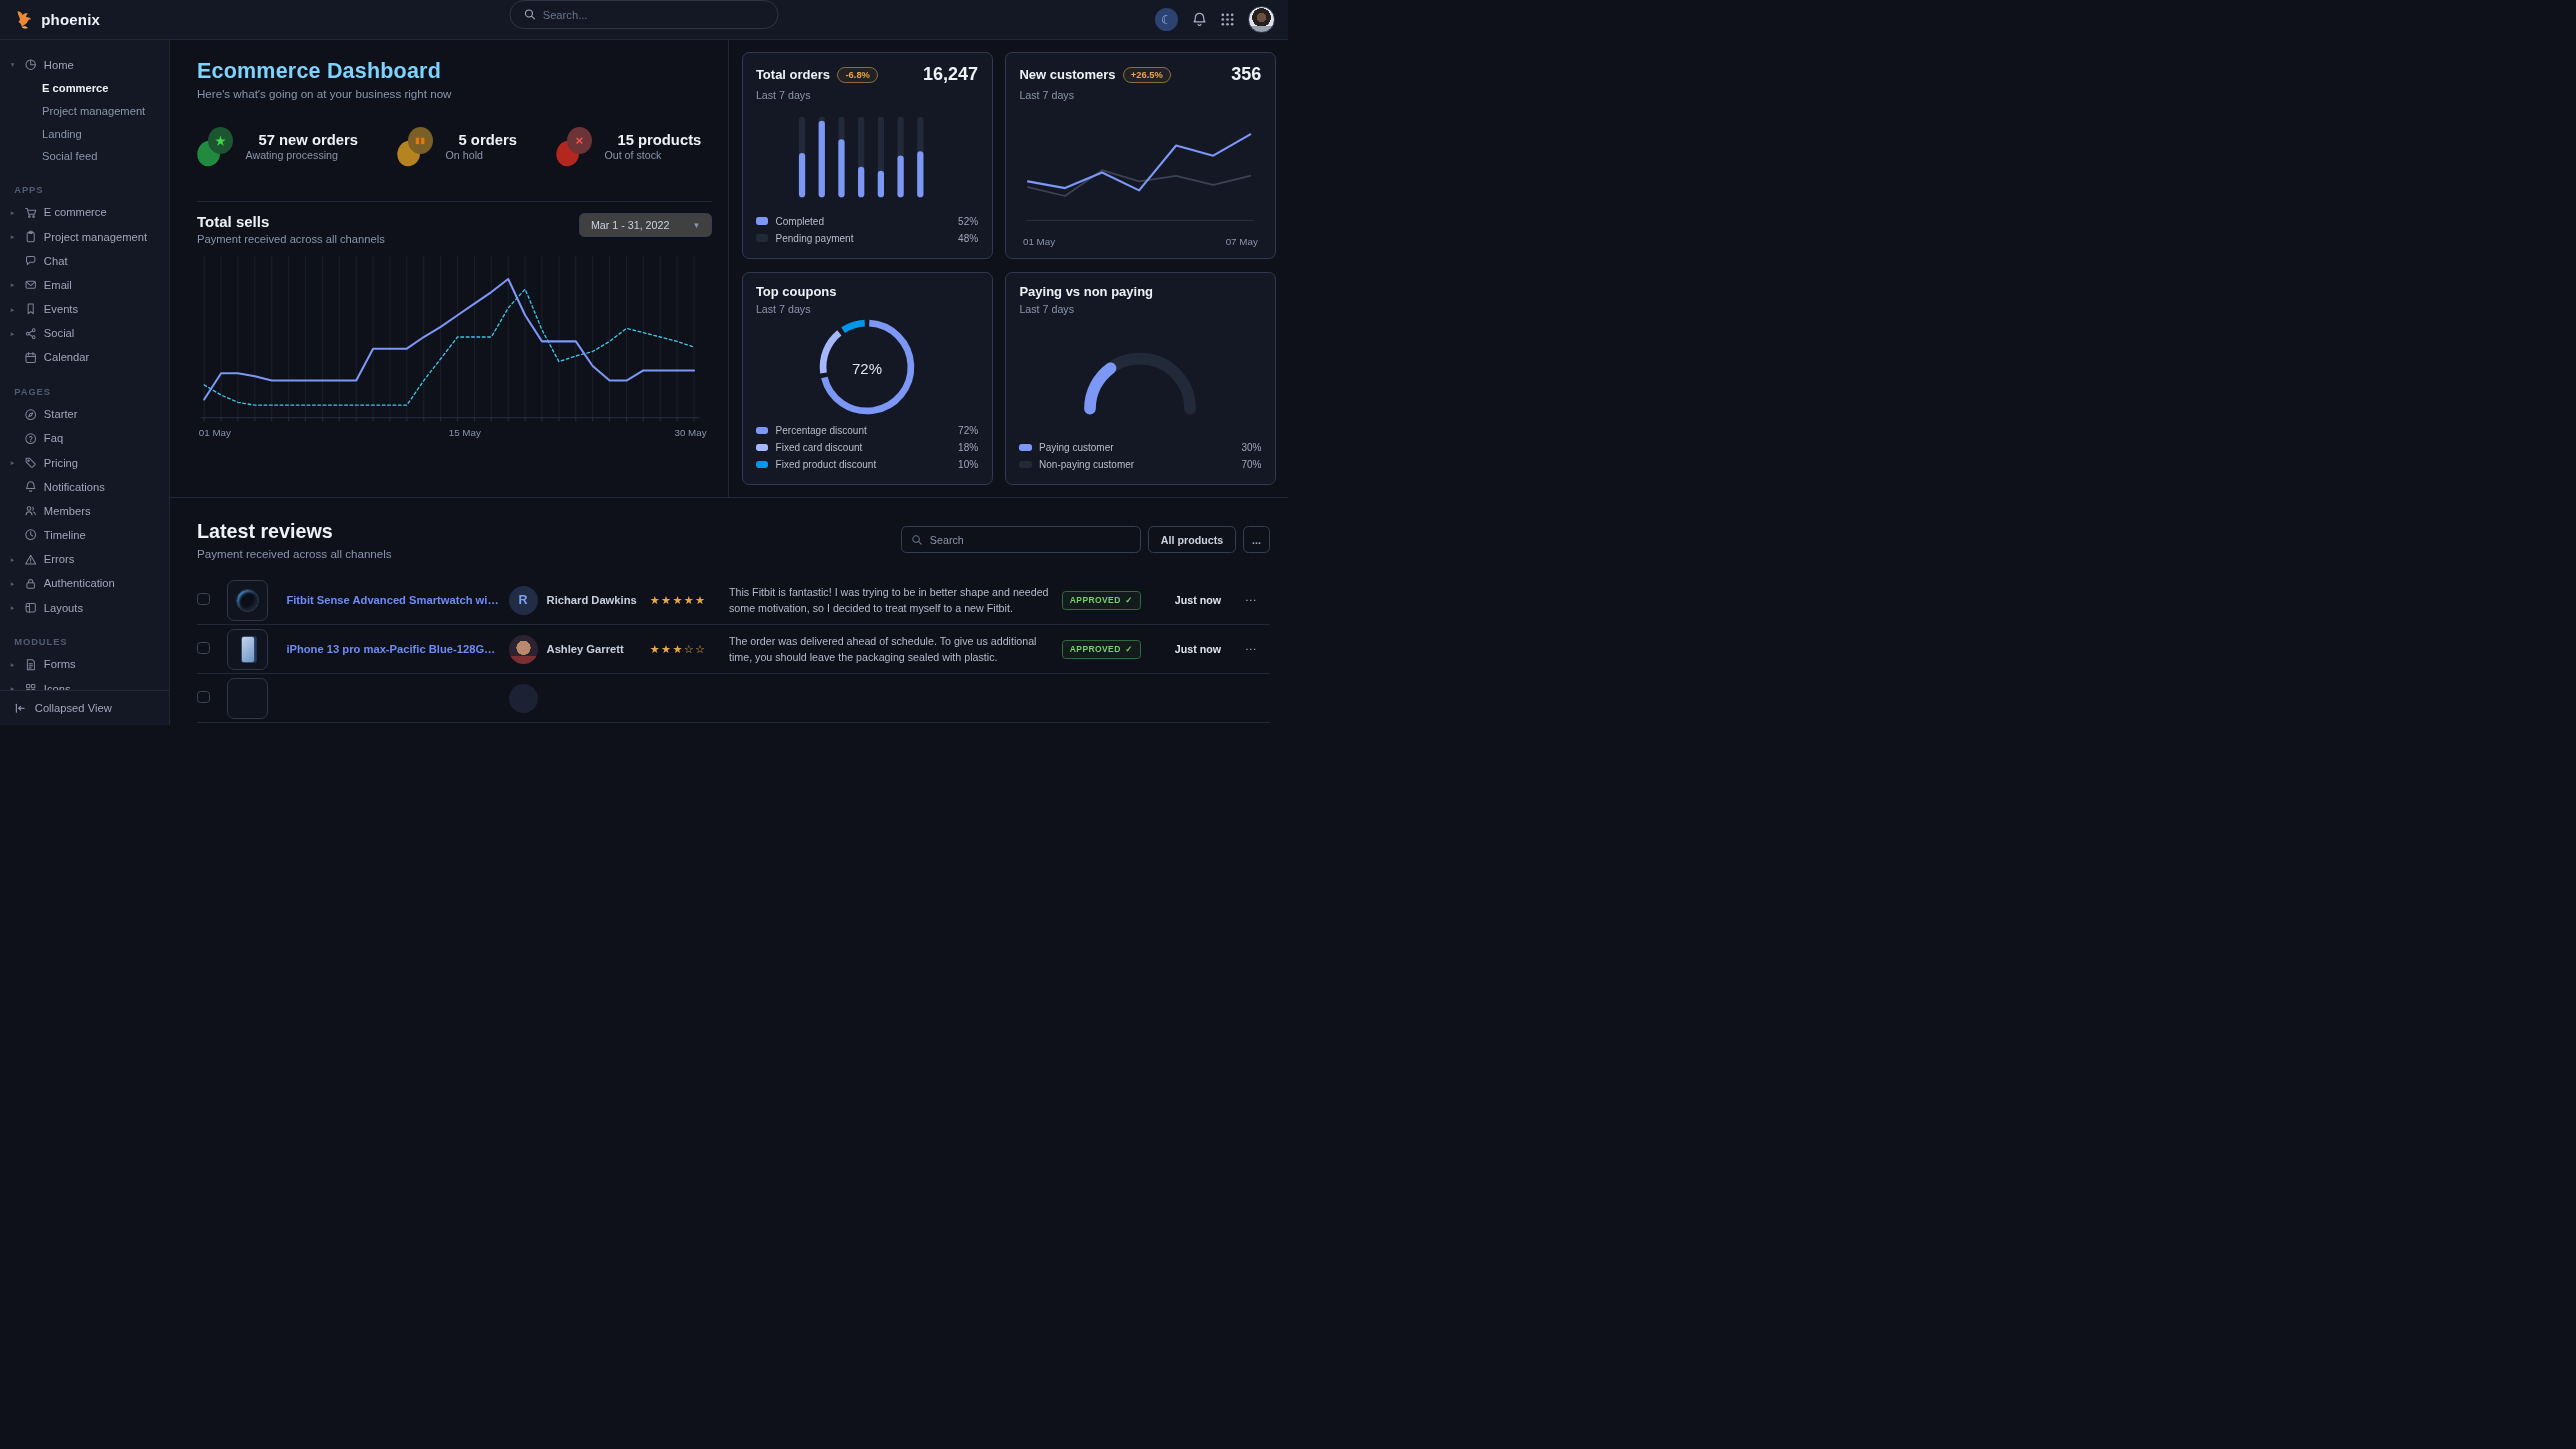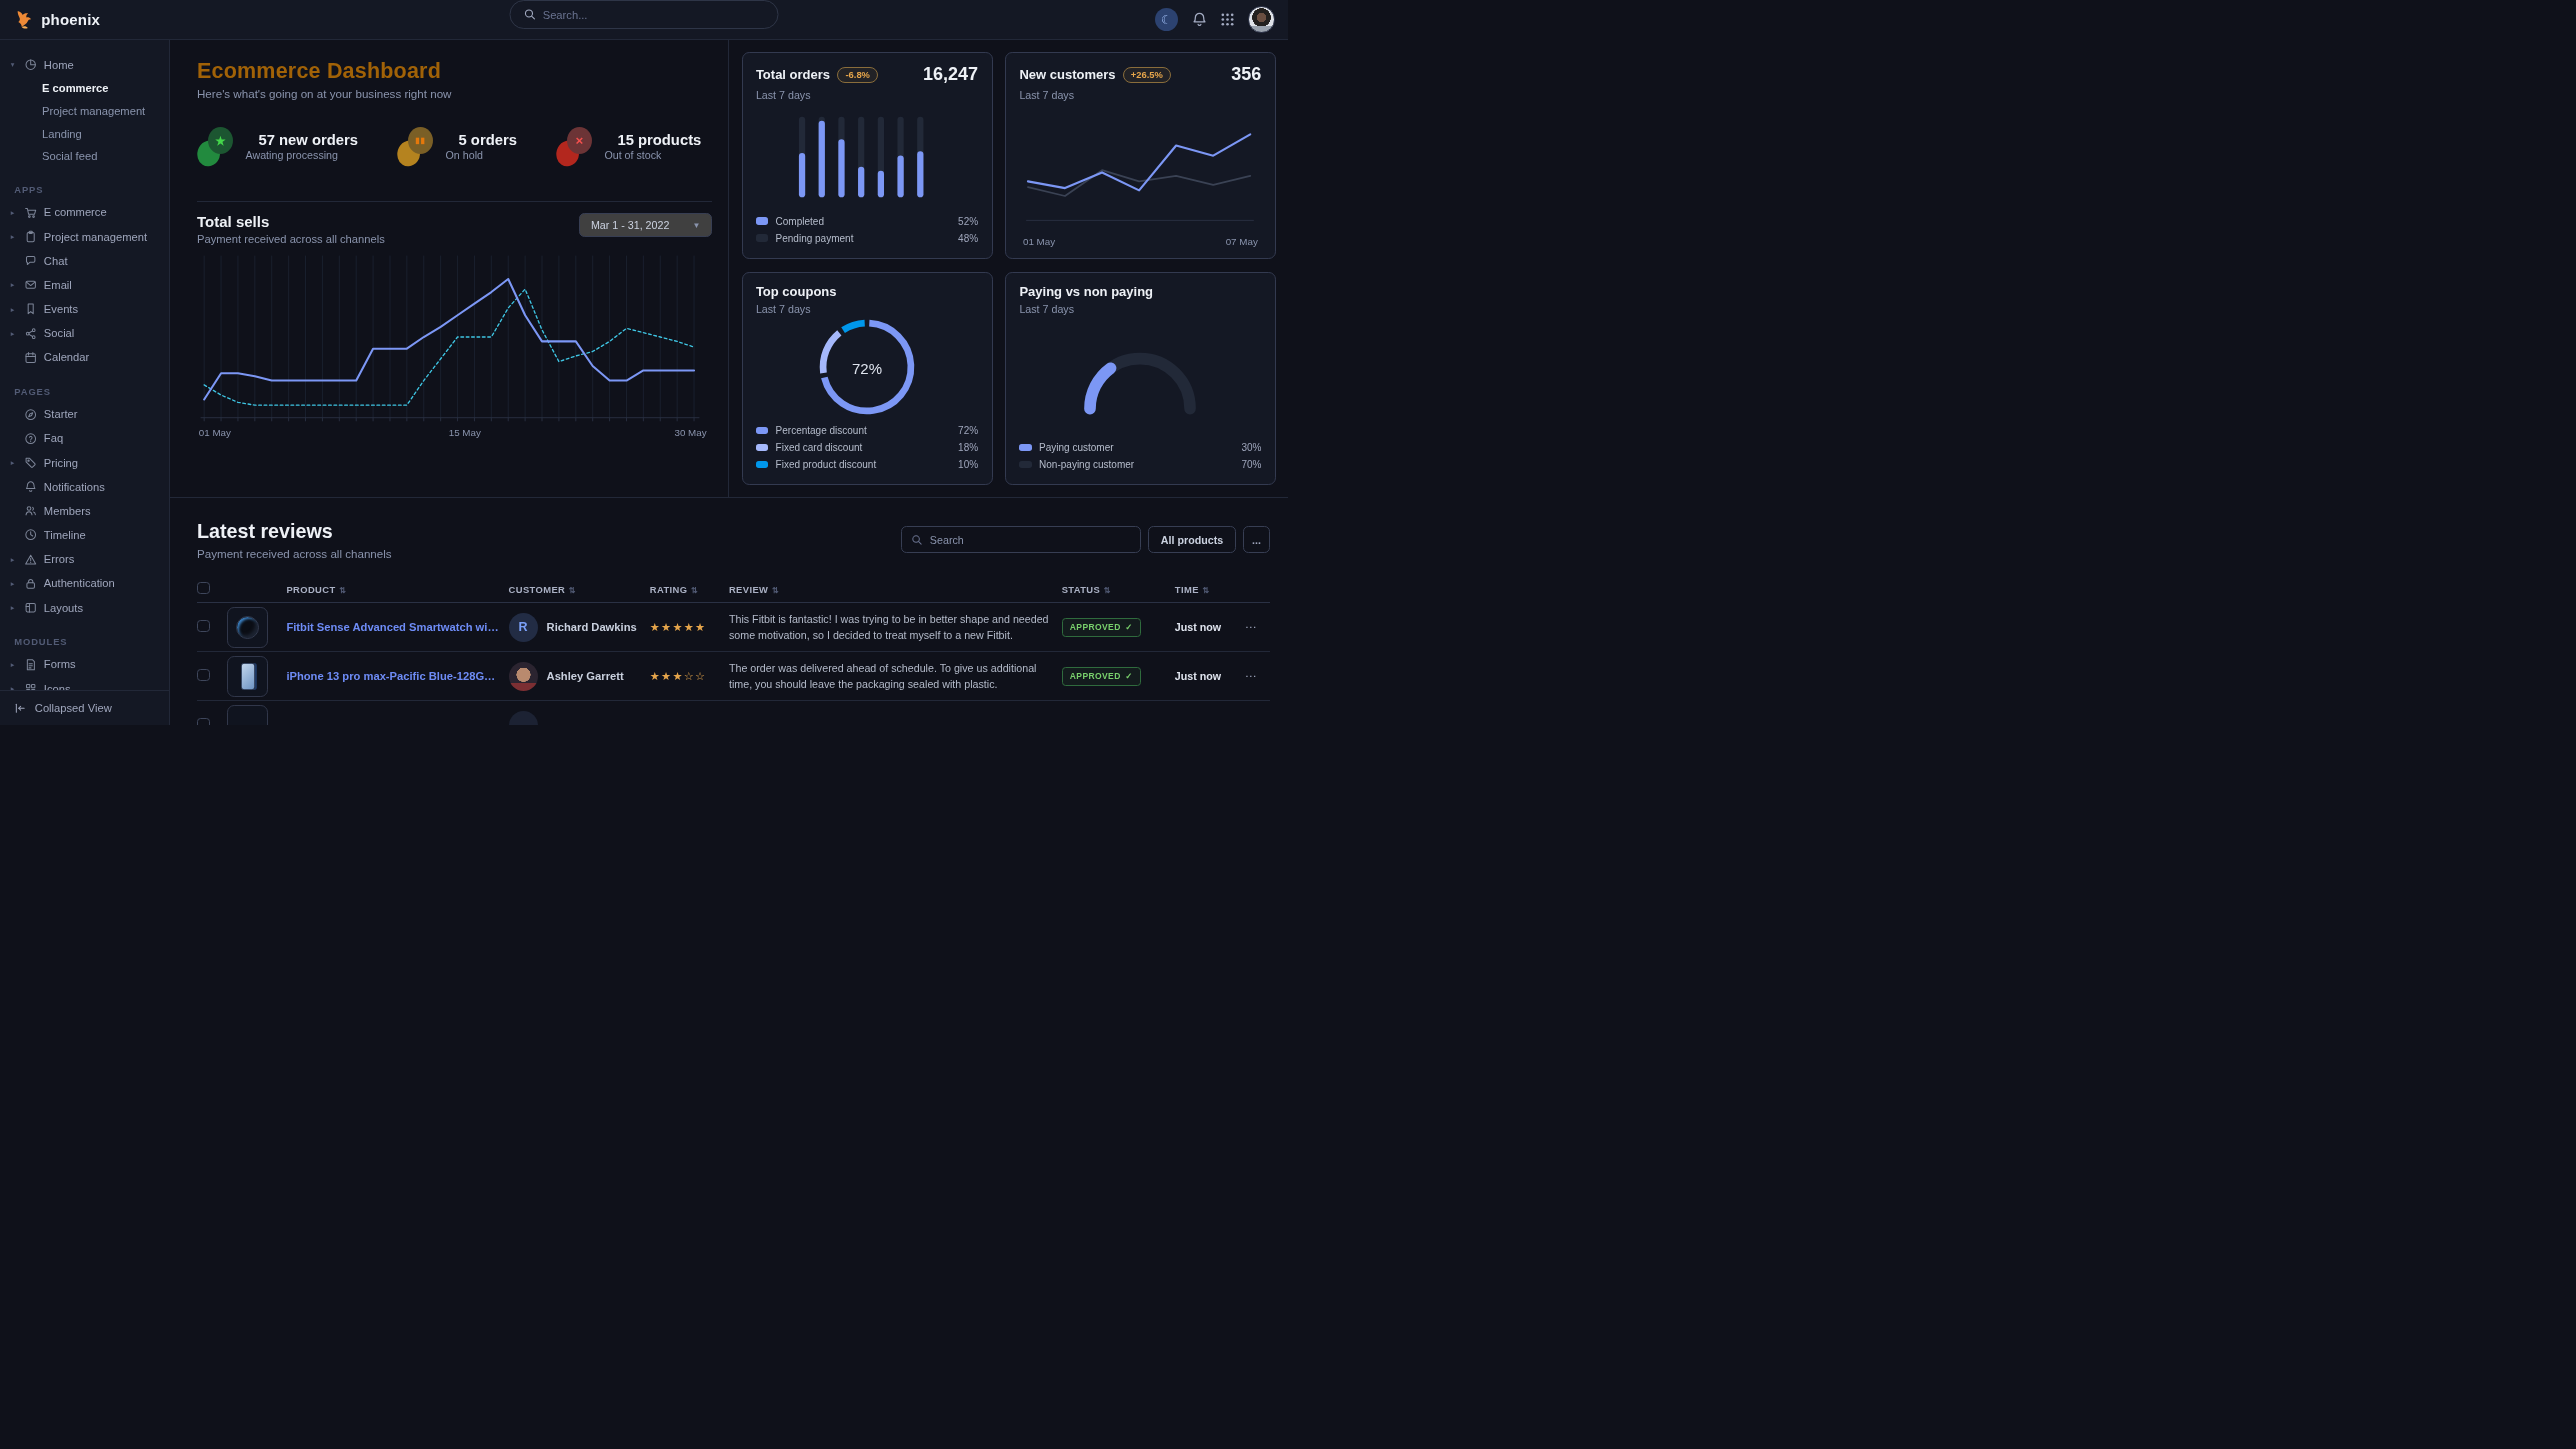--- a/index.html
+++ b/index.html
@@ -38,21 +38,21 @@
   .side-item .s-icon { display:flex; color:#7e8699; flex:none; }
   .side-item .s-lbl { white-space:nowrap; }
   .side-child { padding:5.4px 9px 5.4px 42px; font-size:11.2px; color:#8a94ad; cursor:pointer; white-space:nowrap;}
   .side-child.active { color:#eef1f6; font-weight:700; }
   .side-collapse { border-top:0.9px solid #222838; padding:10.7px 14.3px; display:flex; gap:8px;
     align-items:flex-end; font-size:11.2px; color:#9fa6bc; cursor:pointer;}
   
   .main { flex:1; display:flex; flex-direction:column; overflow:hidden;}
   .top-section { height:458px; display:flex; border-bottom:0.9px solid #222838; flex:none;}
   .left-col { width:559px; flex:none; padding:19px 16px 0 27px; border-right:0.9px solid #222838;}
-  h1.page-title { font-size:21.5px; font-weight:800; color:#a16207; letter-spacing:0.2px;}
+  h1.page-title { font-size:21.5px; font-weight:800; color:#7dd3fc; letter-spacing:0.2px;}
   .page-sub { font-size:11.6px; color:#8a94ad; margin-top:3px; }
   .stats { display:flex; gap:39px; margin-top:24px; height:45px; align-items:center;}
   .stat { display:flex; align-items:center; gap:12.5px; }
   .stat-ic { position:relative; width:36px; height:39px; flex:none;}
   .stat-ic .blob { position:absolute; left:0; bottom:0; width:23px; height:25px;
     border-radius:60% 40% 55% 45%; transform:rotate(-15deg);}
   .stat-ic .circ { position:absolute; right:0; top:0; width:25px; height:27px; border-radius:50%;
     display:flex; align-items:center; justify-content:center; font-size:11.6px; font-weight:700;}
   .stat-green .blob{background:#228a3e;} .stat-green .circ{background:#1c5631; color:#45d64b;}
   .stat-orange .blob{background:#b5831f;} .stat-orange .circ{background:#7a5f26; color:#e5780b; font-size:8px; letter-spacing:0.9px;}
@@ -663,31 +663,20 @@
                   <path d="M10.6 10.6L14 14"></path>
                 </svg>
             </span>
             <input type="text" placeholder="Search" style="">
           </div>
           <button class="btn">All products</button>
           <button class="btn sm">...</button>
         </div>
       </div>
       <div class="tbl">
-        <div class="trow thead" id="tblHead">
-            <div><span class="cb"></span></div>
-            <div></div>
-            <div class="th">PRODUCT</div>
-            <div class="th">CUSTOMER</div>
-            <div class="th">RATING</div>
-            <div class="th">REVIEW</div>
-            <div class="th">STATUS</div>
-            <div class="th">TIME</div>
-            <div></div>
-          </div>
         <div id="tblBody">
             <div class="trow tr">
               <span><span class="cb"></span></span>
               <span class="thumb">
                 <span class="watch-face"></span>
               </span>
               <a class="plink">Fitbit Sense Advanced Smartwatch with Tools fo...</a>
               <span class="cust">
                 <span class="avatar">R</span>
                 <span class="cname">Richard Dawkins</span>

